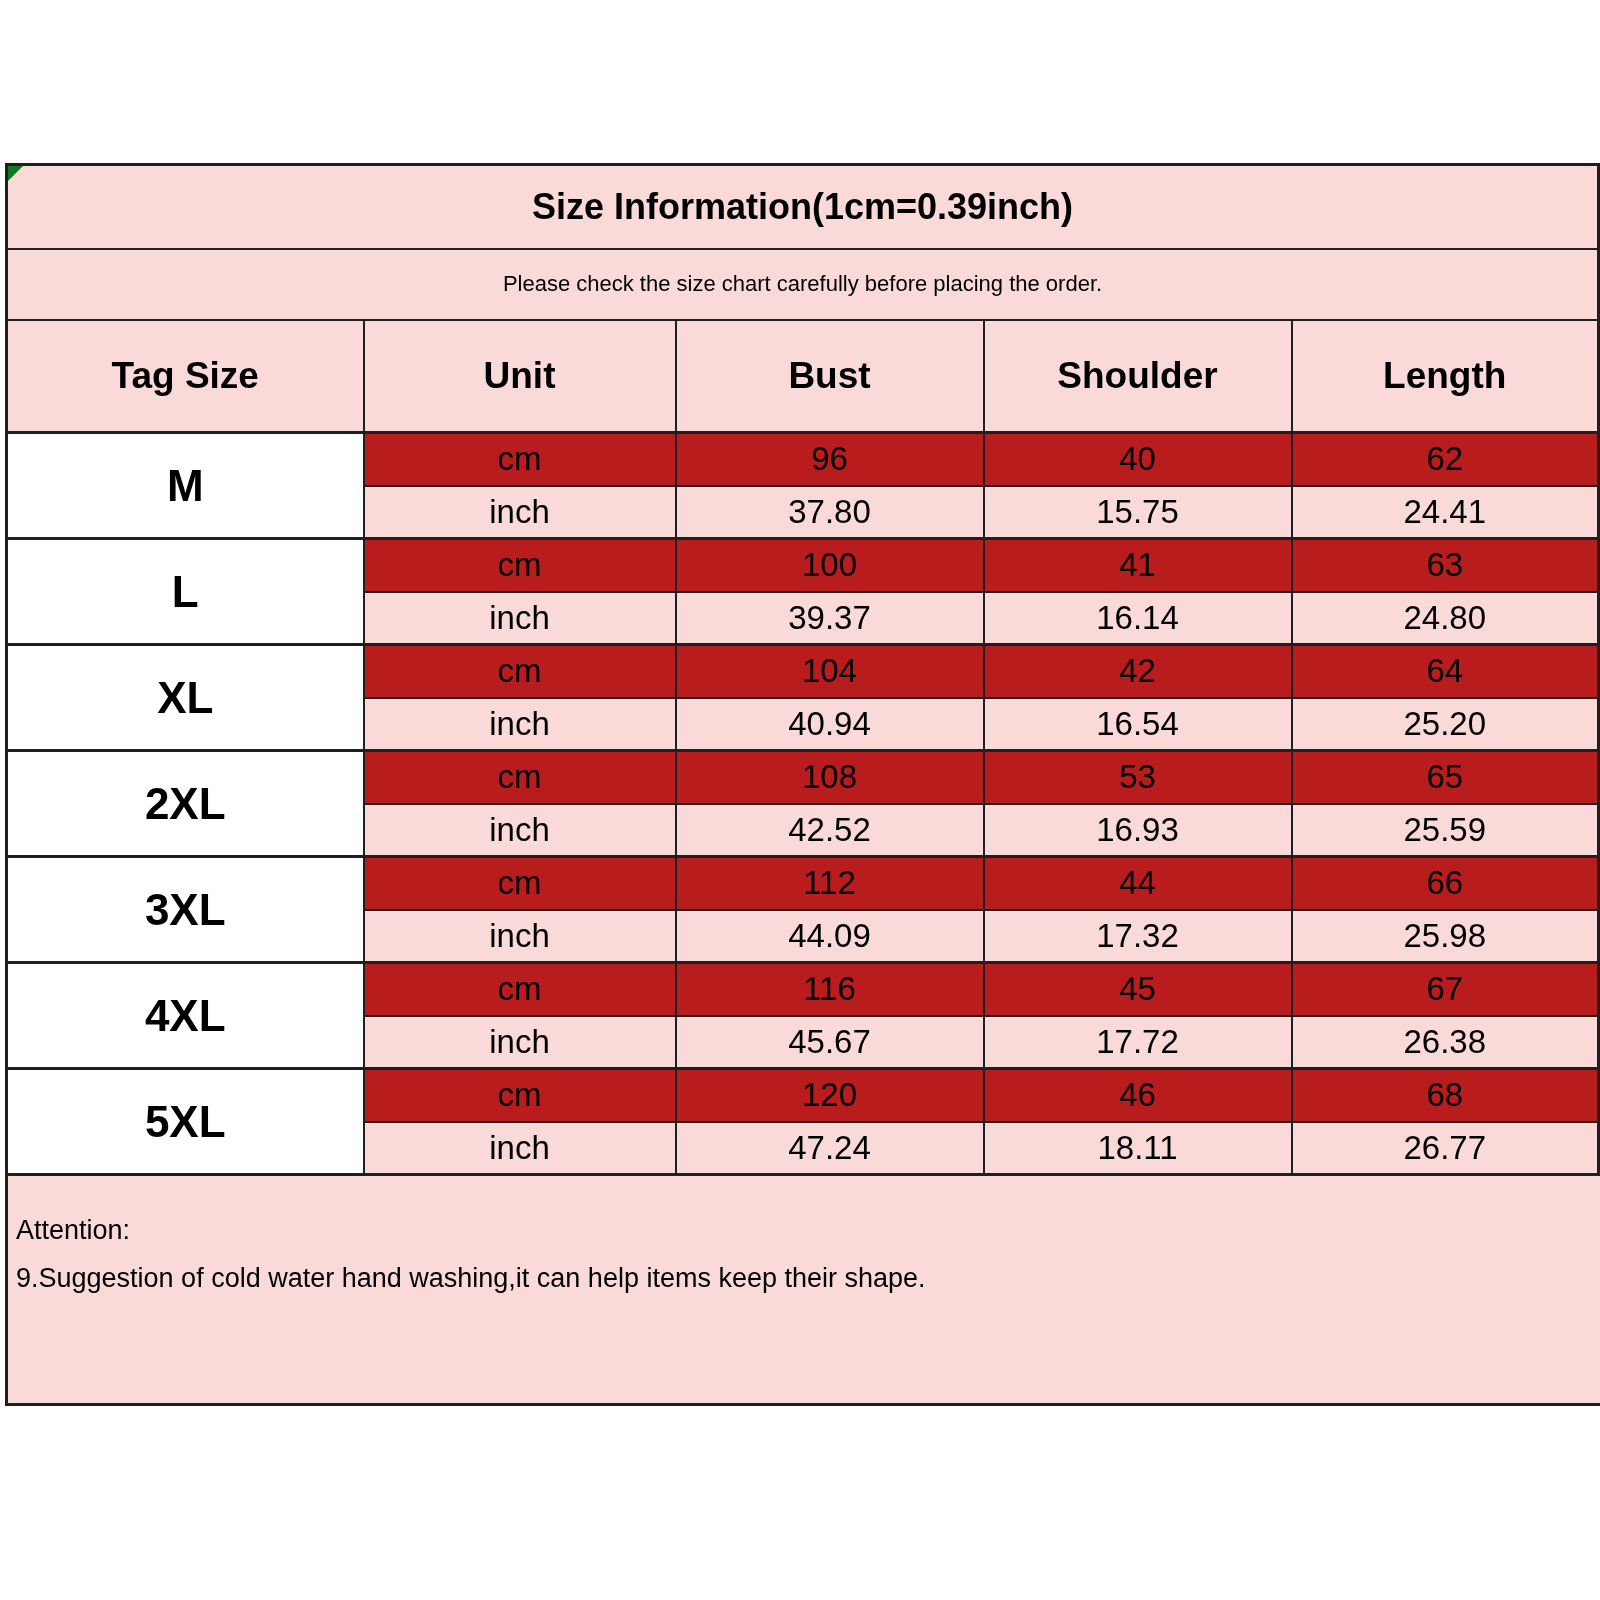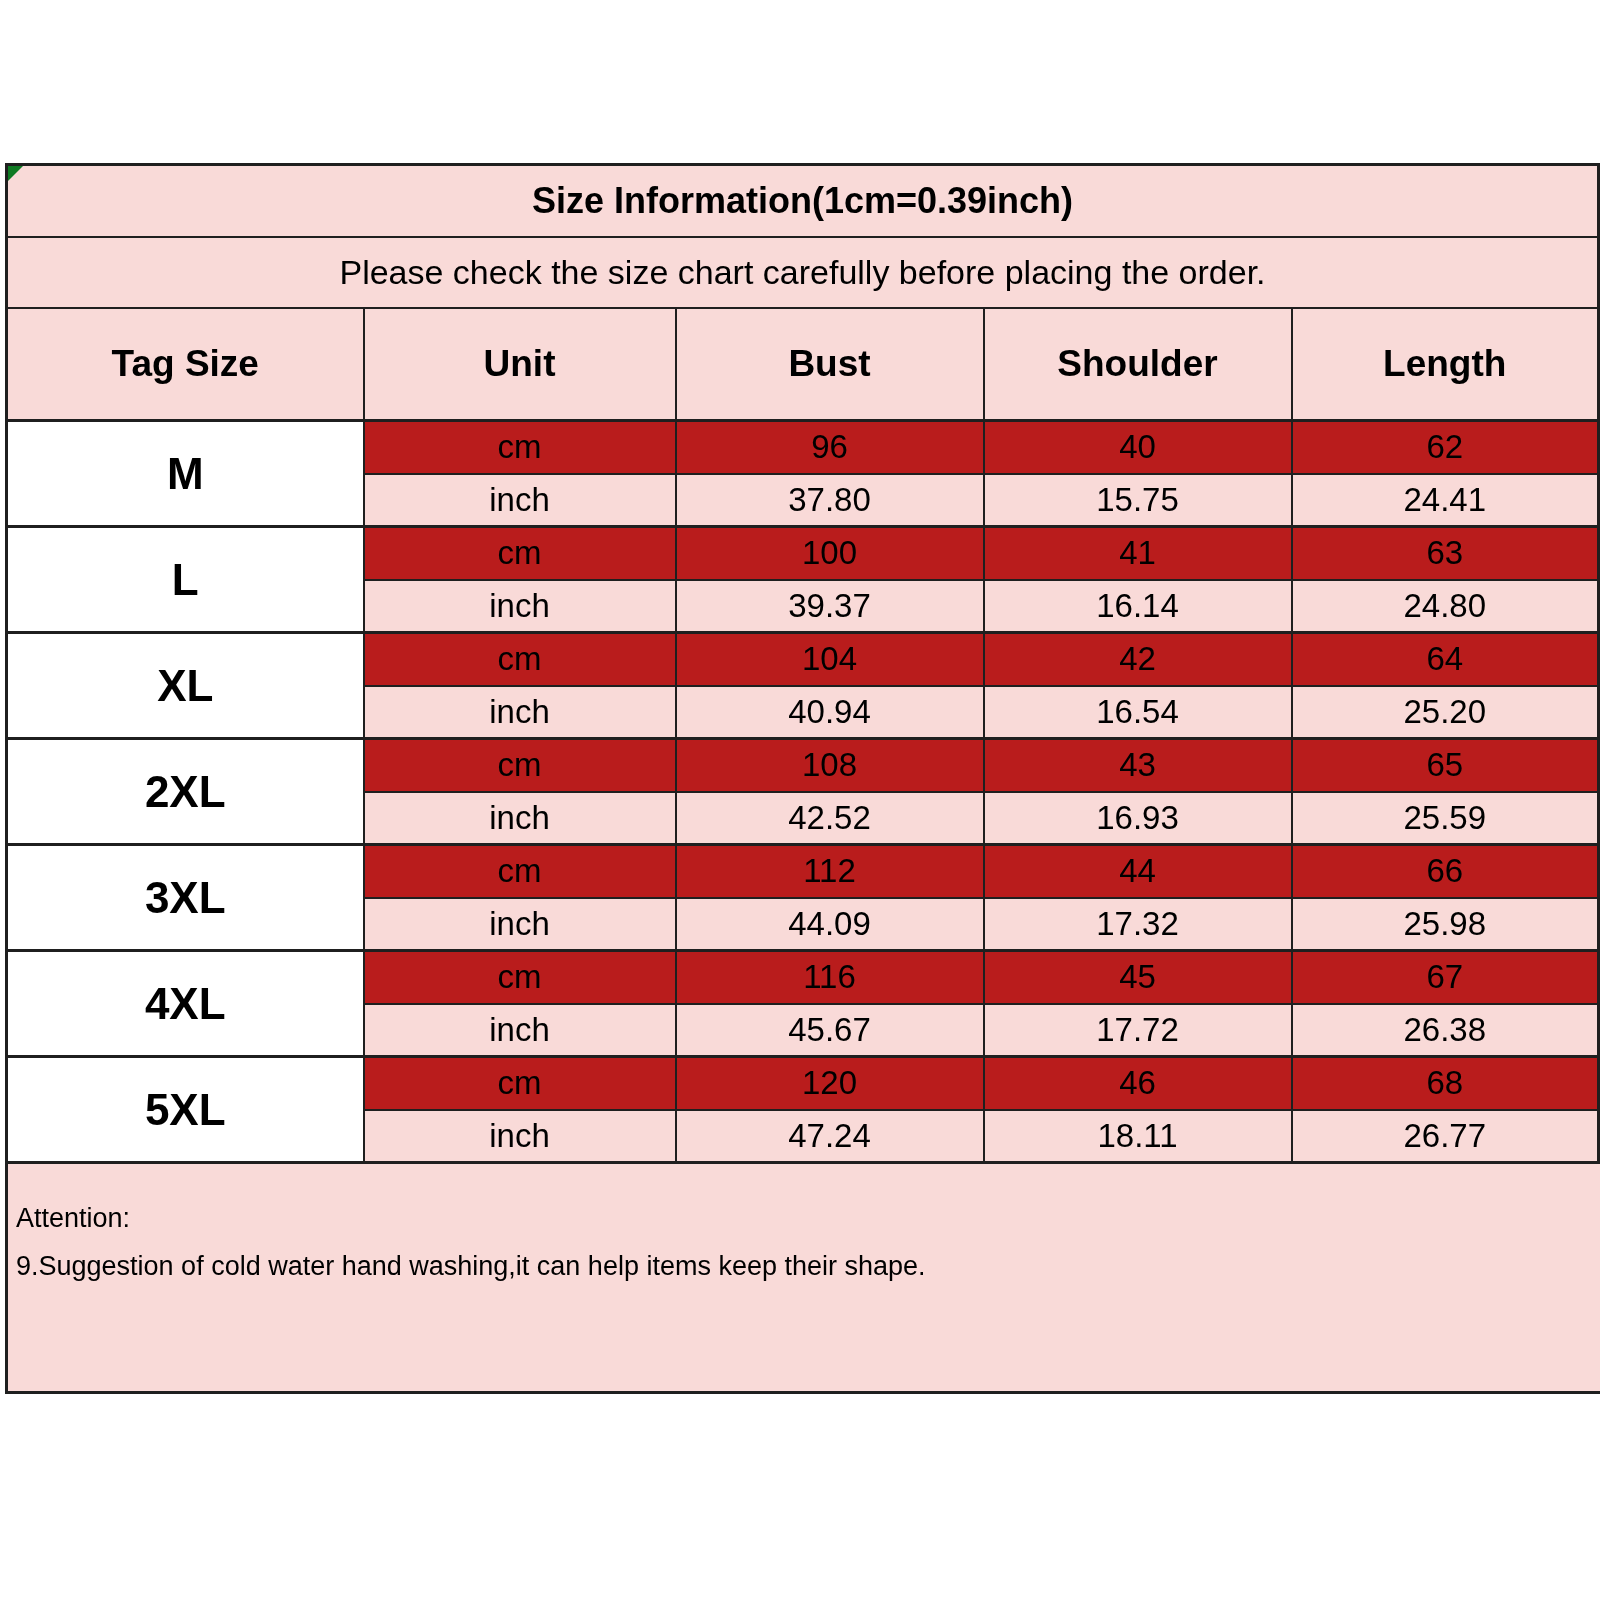--- a/index.html
+++ b/index.html
@@ -17,26 +17,26 @@
     border-collapse:collapse; table-layout:fixed;
     width:1592px; background:#fff;
     border:3px solid #1f1f1f;
   }
   .size-table td, .size-table th {
     border:2px solid #1f1f1f;
     text-align:center; vertical-align:middle;
     padding:0; overflow:hidden; white-space:nowrap;
   }
   .title-cell {
-    height:72px; background:#f9dad8;
+    height:84px; background:#f9dad8;
     font-size:36px; font-weight:bold;
   }
   .subtitle-cell {
     height:71px; background:#f9dad8;
-    font-size:34px; font-weight:normal;
+    font-size:22px; font-weight:normal;
   }
   .header-row th {
     height:113px; background:#f9dad8;
     font-size:37px; font-weight:bold;
     border-bottom-width:3px;
   }
   .row-cm td, .row-inch td { height:53px; font-size:33px; }
   .row-cm td { background:#b91c1c; }
   .row-inch td { background:#f9dad8; }
   td.tag-cell {
@@ -134,21 +134,21 @@
     <td class="unit-cell">inch</td>
     <td class="val-cell">40.94</td>
     <td class="val-cell">16.54</td>
     <td class="val-cell">25.20</td>
   </tr>
 
   <tr class="row-cm block-start">
     <td class="tag-cell" rowspan="2">2XL</td>
     <td class="unit-cell">cm</td>
     <td class="val-cell">108</td>
-    <td class="val-cell">43</td>
+    <td class="val-cell">53</td>
     <td class="val-cell">65</td>
   </tr>
   <tr class="row-inch">
     <td class="unit-cell">inch</td>
     <td class="val-cell">42.52</td>
     <td class="val-cell">16.93</td>
     <td class="val-cell">25.59</td>
   </tr>
 
   <tr class="row-cm block-start">

